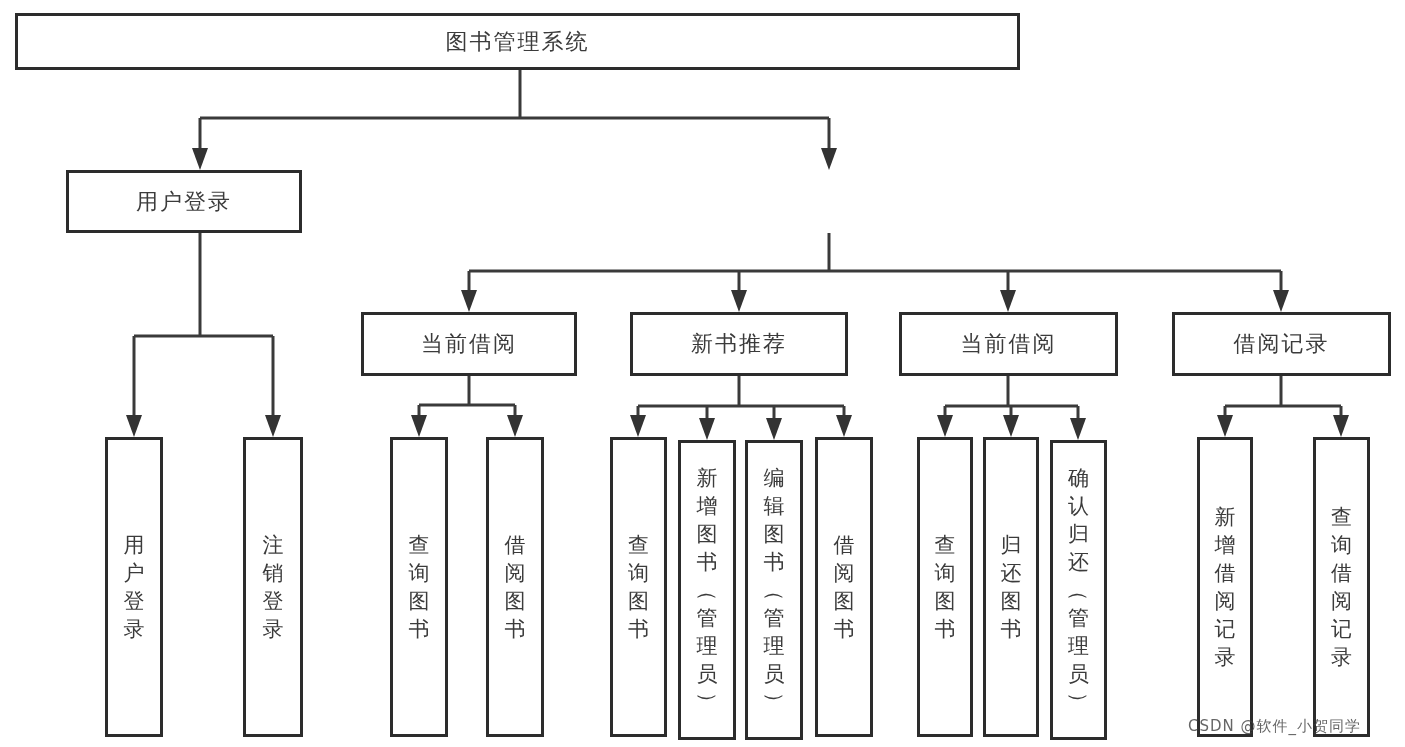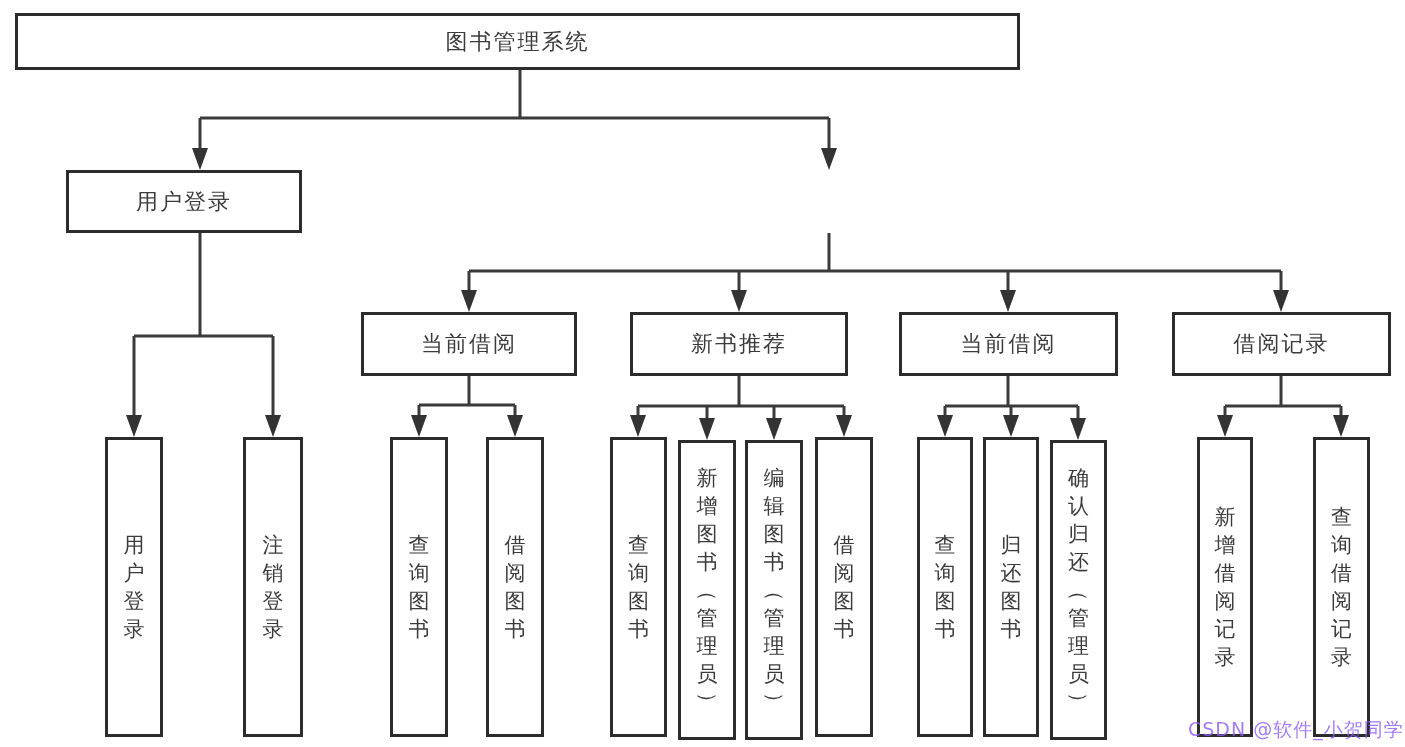--- a/index.html
+++ b/index.html
@@ -11,21 +11,21 @@
   .box{
     position:absolute;box-sizing:border-box;background:#ffffff;
     border:3px solid #2c2c2c;color:#3b3b3b;z-index:1;
   }
   .h{display:flex;align-items:center;justify-content:center;font-size:22px;letter-spacing:2px;}
   .v{display:flex;flex-direction:column;align-items:center;justify-content:center;gap:7px;font-size:21px;}
   .v .ch{display:block;line-height:1;}
   .v .rot{transform:rotate(90deg);}
   #watermark{
     position:absolute;left:1188px;top:717px;z-index:5;
-    font-size:19px;color:#8b5cf6;opacity:.8;white-space:nowrap;letter-spacing:1px;
+    font-size:15px;color:#404040;opacity:.8;white-space:nowrap;letter-spacing:1px;
   }
 </style>
 </head>
 <body>
 
 <div id="stage">
 
   <svg id="wires" width="1405" height="747" viewBox="0 0 1405 747">
     <g stroke="#3a3a3a" stroke-width="3" fill="none">
 

